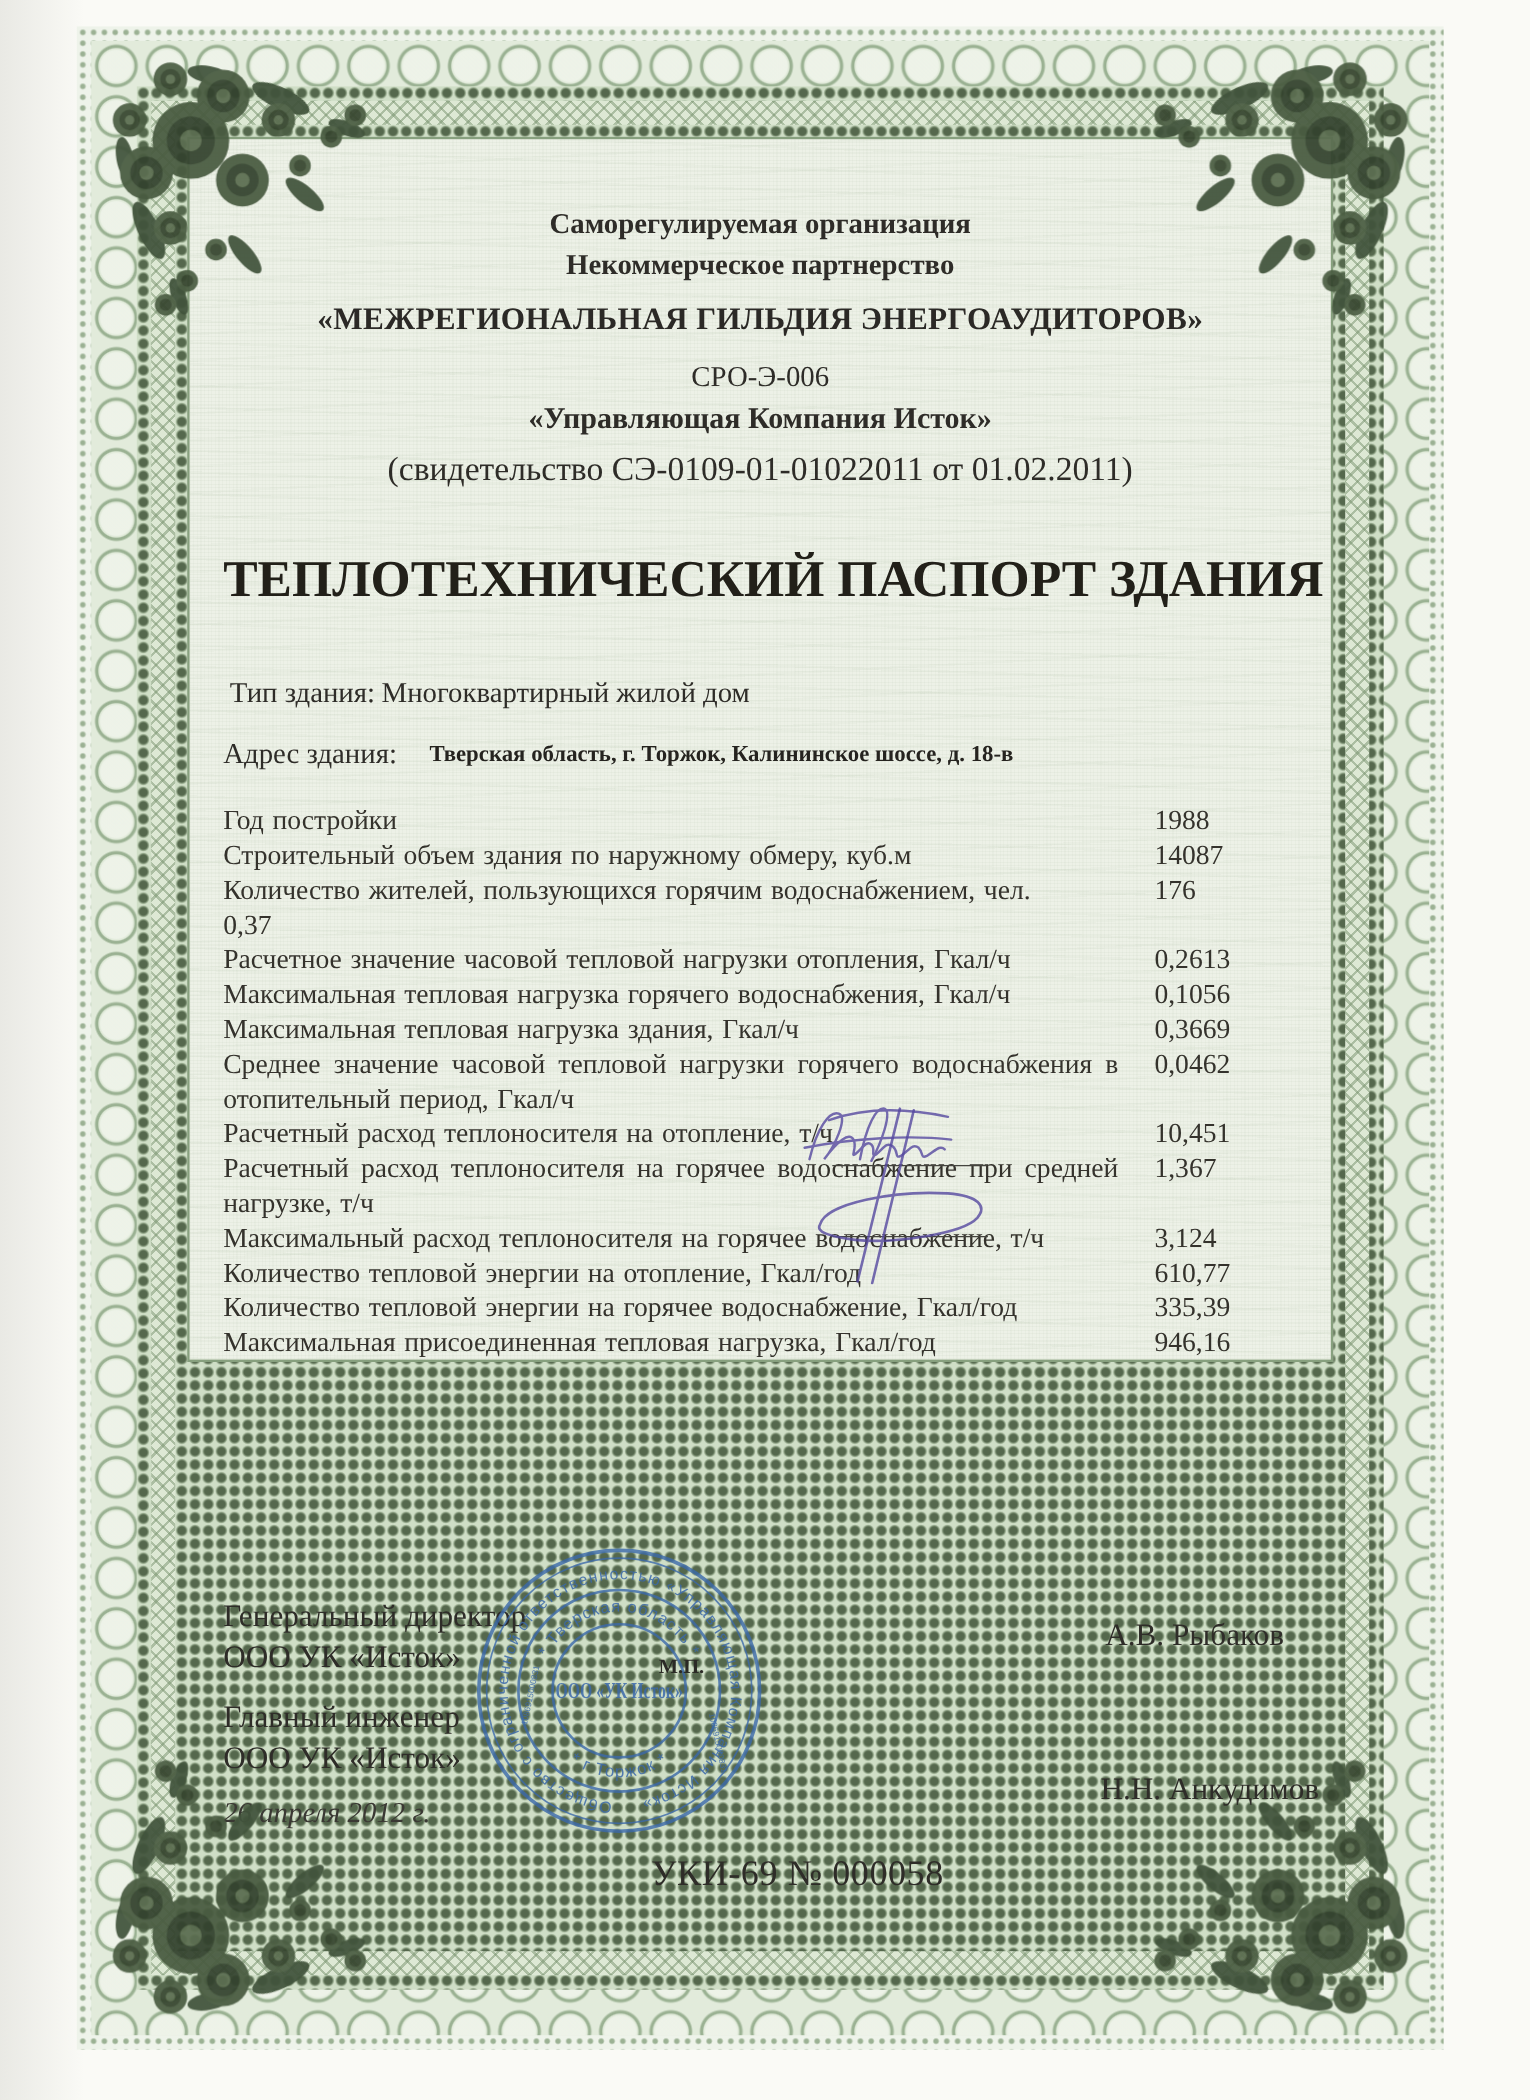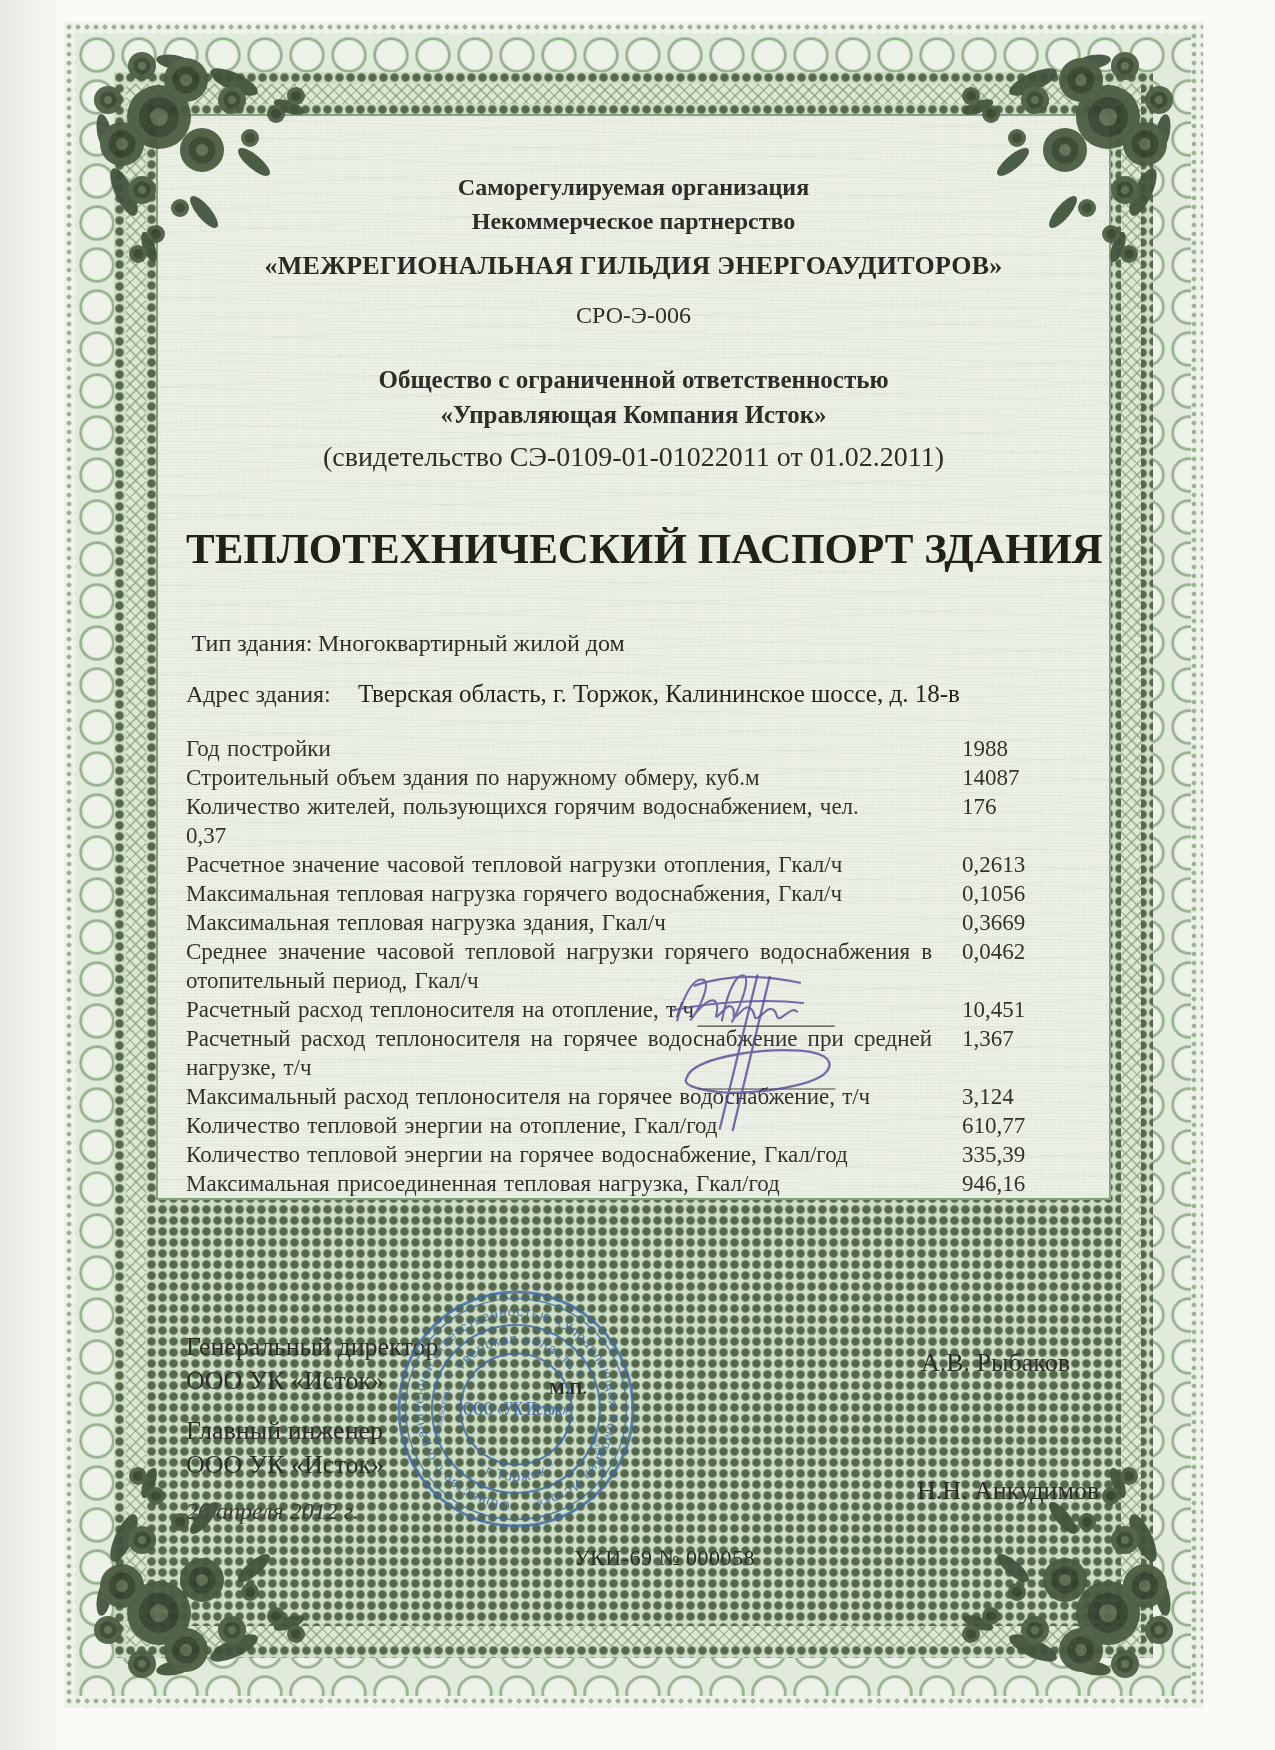--- a/index.html
+++ b/index.html
@@ -65,56 +65,55 @@
   .sro{margin-top:14px;text-align:center;font-size:24px;line-height:34px;}
   .comp{text-align:center;font-weight:bold;font-size:25px;line-height:35px;}
   .comp.first{margin-top:30px;}
   .certline{margin-top:8px;text-align:center;font-size:28px;line-height:34px;}
   .title{margin-top:46px;text-align:center;font-weight:bold;font-size:43px;line-height:58px;white-space:nowrap;color:#222019;}
   .rowline{font-size:24px;line-height:34px;display:flex;}
   .type-row{margin-top:48px;text-align:center;}
   .type-row .lbl{width:132px;flex:none;}
   .addr-row{margin-top:16px;line-height:36px;}
   .addr-row .lbl{width:172px;flex:none;}
-  .addr{font-weight:normal;font-size:25px;color:#25231f;}
+  .addr{font-weight:bold;font-size:19px;color:#25231f;}
 
   .ptable{margin-top:22px;}
   .trow{display:grid;grid-template-columns:776px 1fr;font-size:23px;line-height:29px;color:#34322c;}
   .tlabel{text-align:justify;padding-right:30px;word-spacing:1.5px;}
   .tval{align-self:start;}
 
   
   .abs{position:absolute;}
   .sigline{left:28px;font-size:26px;line-height:32px;z-index:1;}
   .gd1{top:1215px;} .gd2{top:1249px;} .gi1{top:1299px;} .gi2{top:1333px;}
   .date{left:28px;top:1382px;font-style:italic;font-size:24px;color:#3a3833;z-index:1;}
   .name{font-size:26px;z-index:4;color:#2e2c28;}
   .n1{left:763px;top:1232px;} .n2{left:759px;top:1360px;}
   .stamp{left:237px;top:1172px;width:242px;height:242px;z-index:2;}
   .mp{left:391px;top:1263px;font-weight:bold;font-size:17px;z-index:5;color:#2b2a26;}
   .inkoverlay{left:0;top:0;width:100%;height:100%;z-index:3;}
-  .formnum{left:0;top:1429px;width:100%;box-sizing:border-box;padding-left:62px;text-align:center;font-size:22px;letter-spacing:.5px;z-index:1;}
+  .formnum{left:0;top:1429px;width:100%;box-sizing:border-box;padding-left:62px;text-align:center;font-size:30px;letter-spacing:.5px;z-index:1;}
 </style>
 </head>
 <body>
 
 <div class="page">
   <div class="cert">
     <div class="b lace">
       <div class="b scallop">
         <div class="b bead">
           <div class="b diamond">
             <div class="b bead2">
               <div class="content">
 
                 <div class="h1">Саморегулируемая организация</div>
                 <div class="h1">Некоммерческое партнерство</div>
                 <div class="org">«МЕЖРЕГИОНАЛЬНАЯ ГИЛЬДИЯ ЭНЕРГОАУДИТОРОВ»</div>
                 <div class="sro">СРО-Э-006</div>
-                <div class="comp first">Общество с ограниченной ответственностью</div>
                 <div class="comp">«Управляющая Компания Исток»</div>
                 <div class="certline">(свидетельство СЭ-0109-01-01022011 от 01.02.2011)</div>
 
                 <div class="title">ТЕПЛОТЕХНИЧЕСКИЙ ПАСПОРТ ЗДАНИЯ</div>
 
                 <div class="rowline type-row">
                   <span class="lbl">Тип здания:</span>
                   <span>Многоквартирный жилой дом</span>
                 </div>
                 <div class="rowline addr-row">

